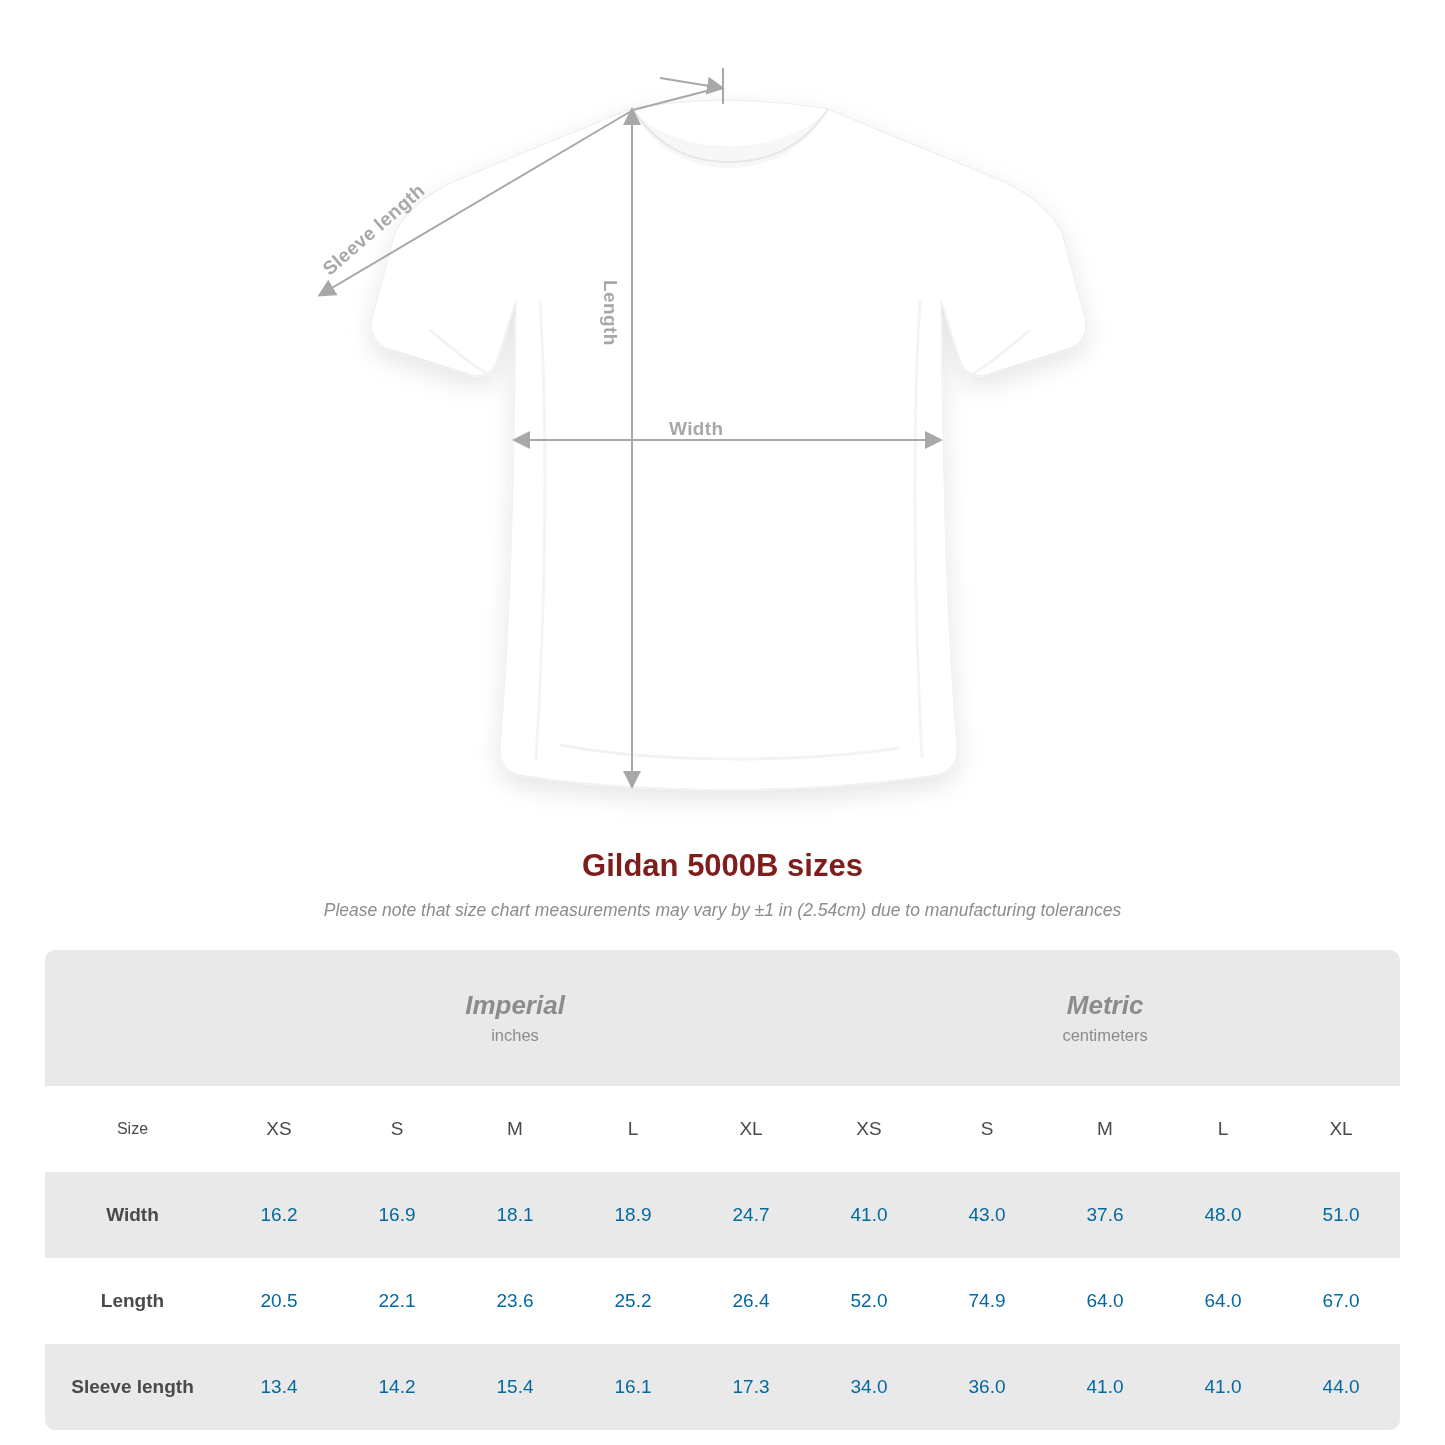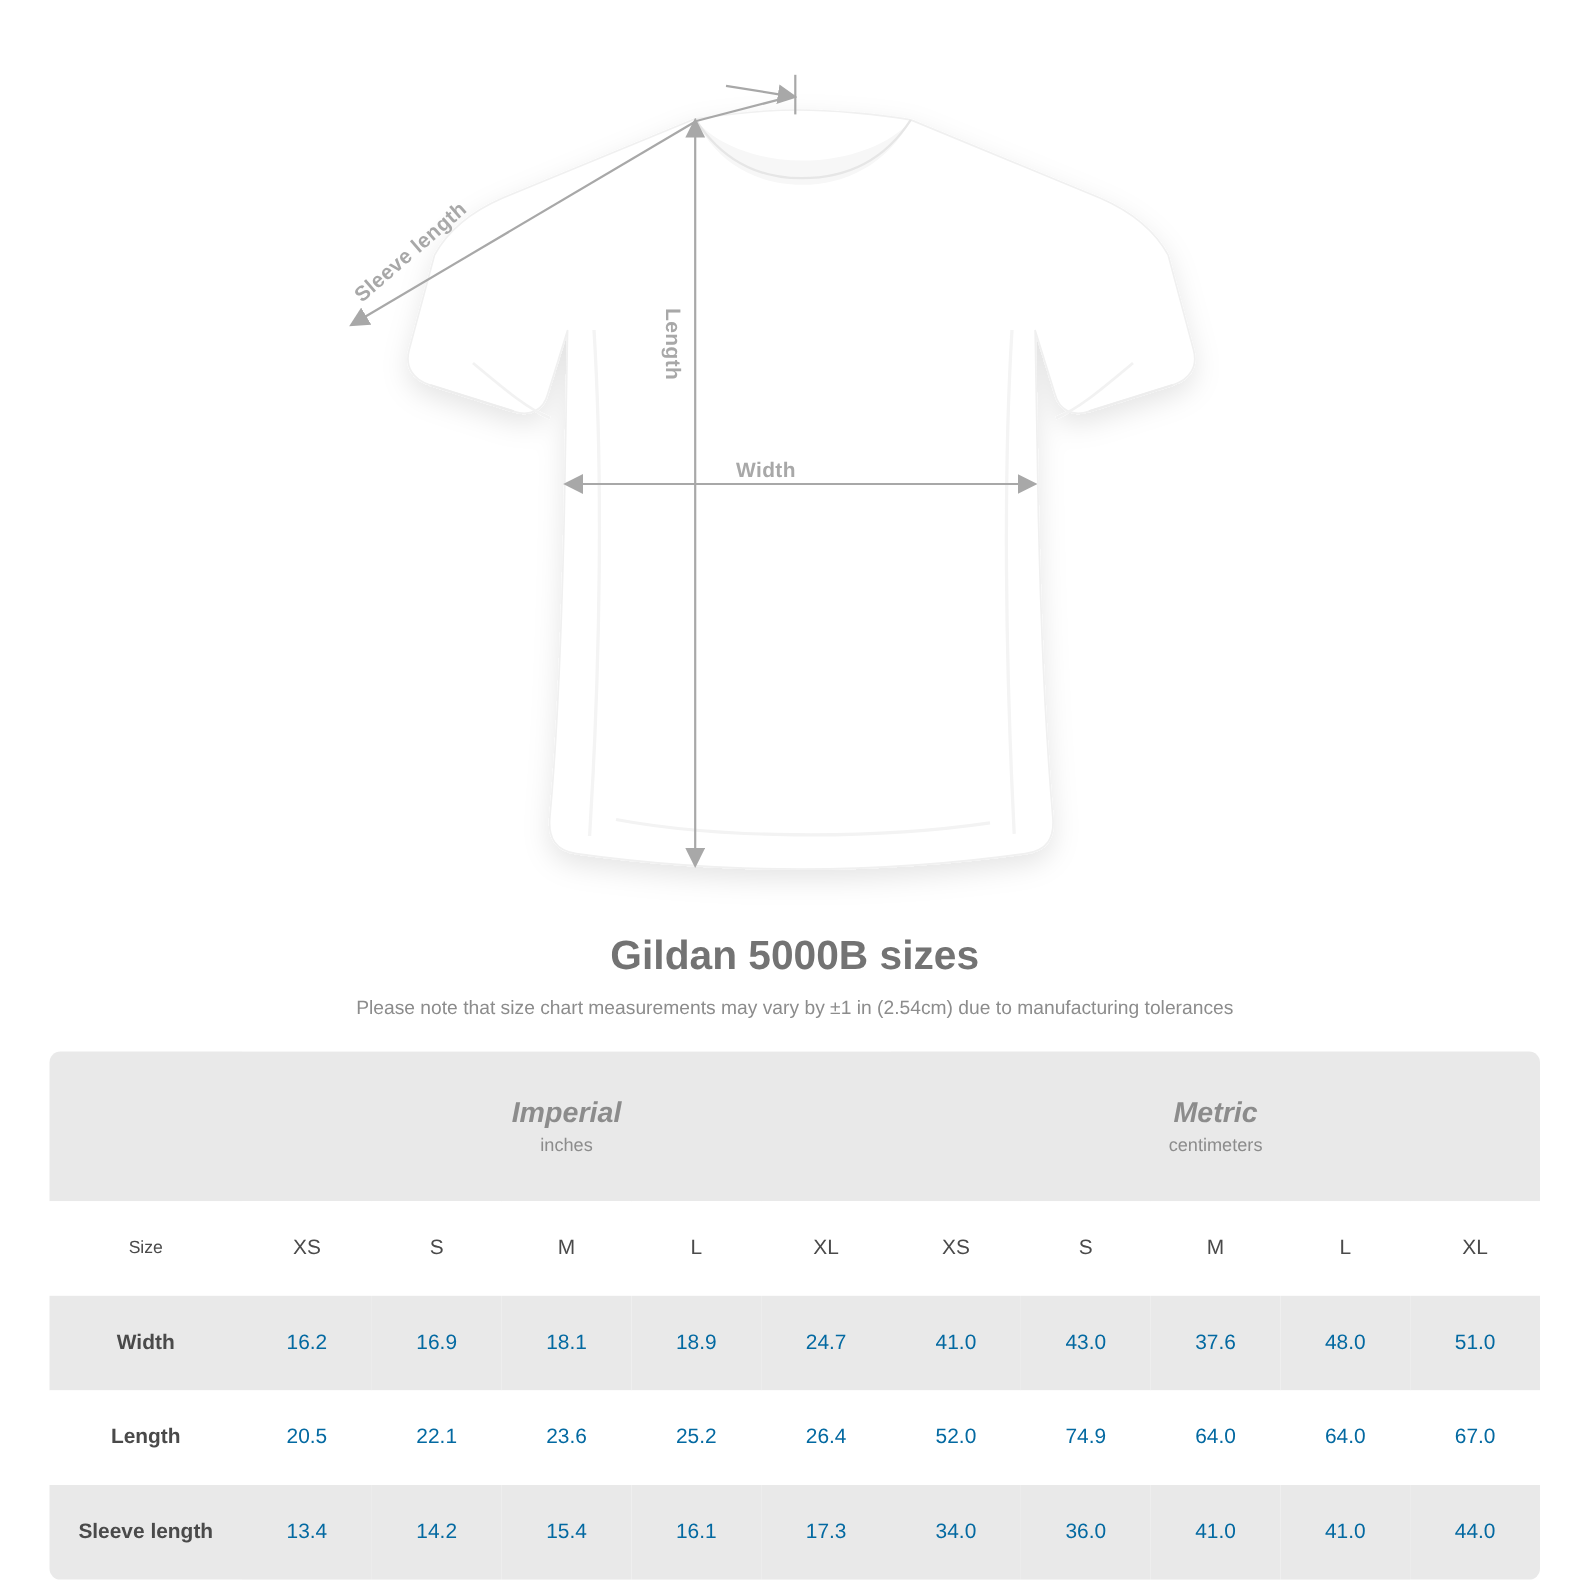--- a/index.html
+++ b/index.html
@@ -51,27 +51,28 @@
     transform: rotate(-41deg);
     transform-origin: left bottom;
   }
 
   
   .title-block {
     text-align: center;
     margin-top: 18px;
   }
   .chart-title {
-    font-size: 37px;
+    font-size: 31px;
     font-weight: bold;
-    color: #737373;
+    color: #7f1d1d;
     margin: 0 0 16px 0;
   }
   .chart-note {
     font-size: 17.5px;
+    font-style: italic;
     color: #8c8c8c;
     margin: 0;
   }
 
   
   .table-wrap {
     margin: 29px 45px 0 45px;
   }
   table.size-table {
     border-collapse: collapse;

